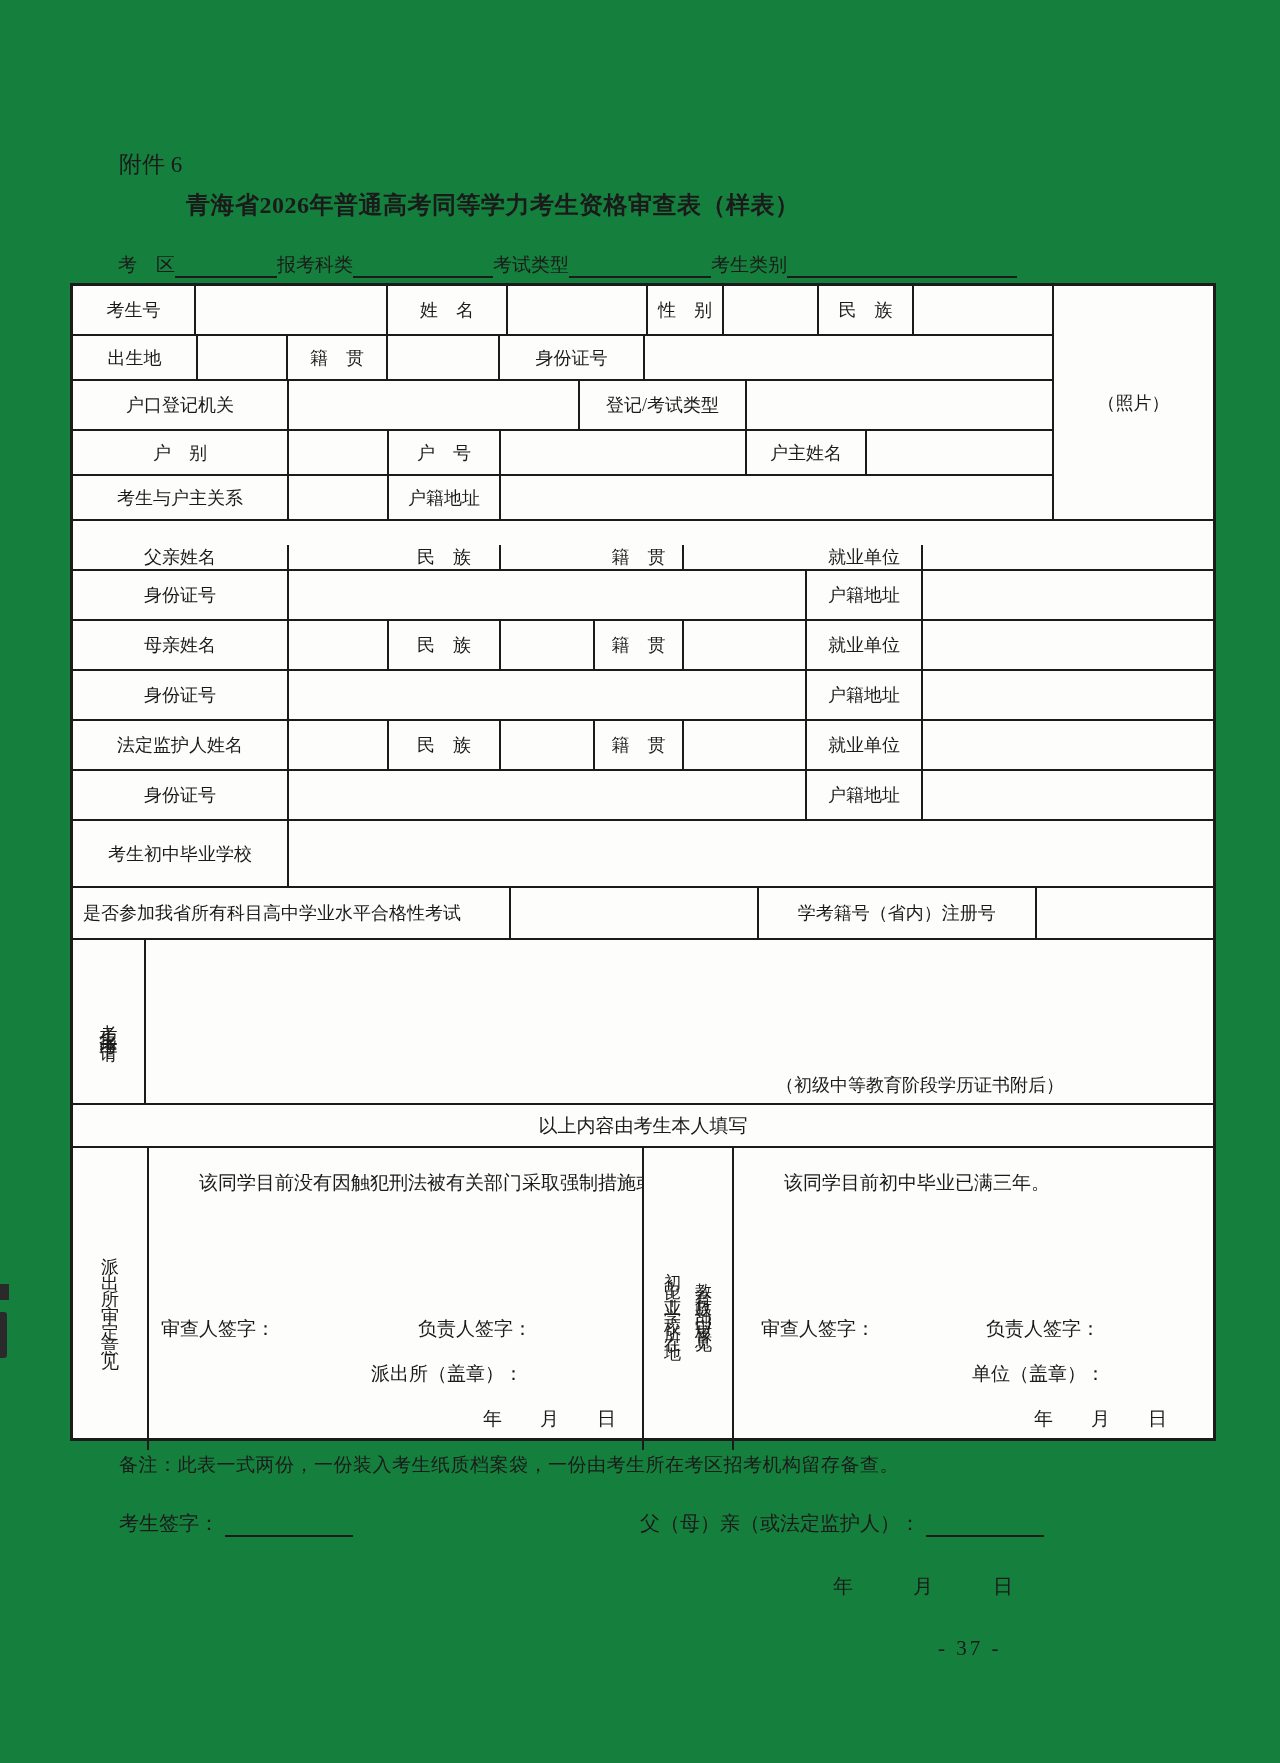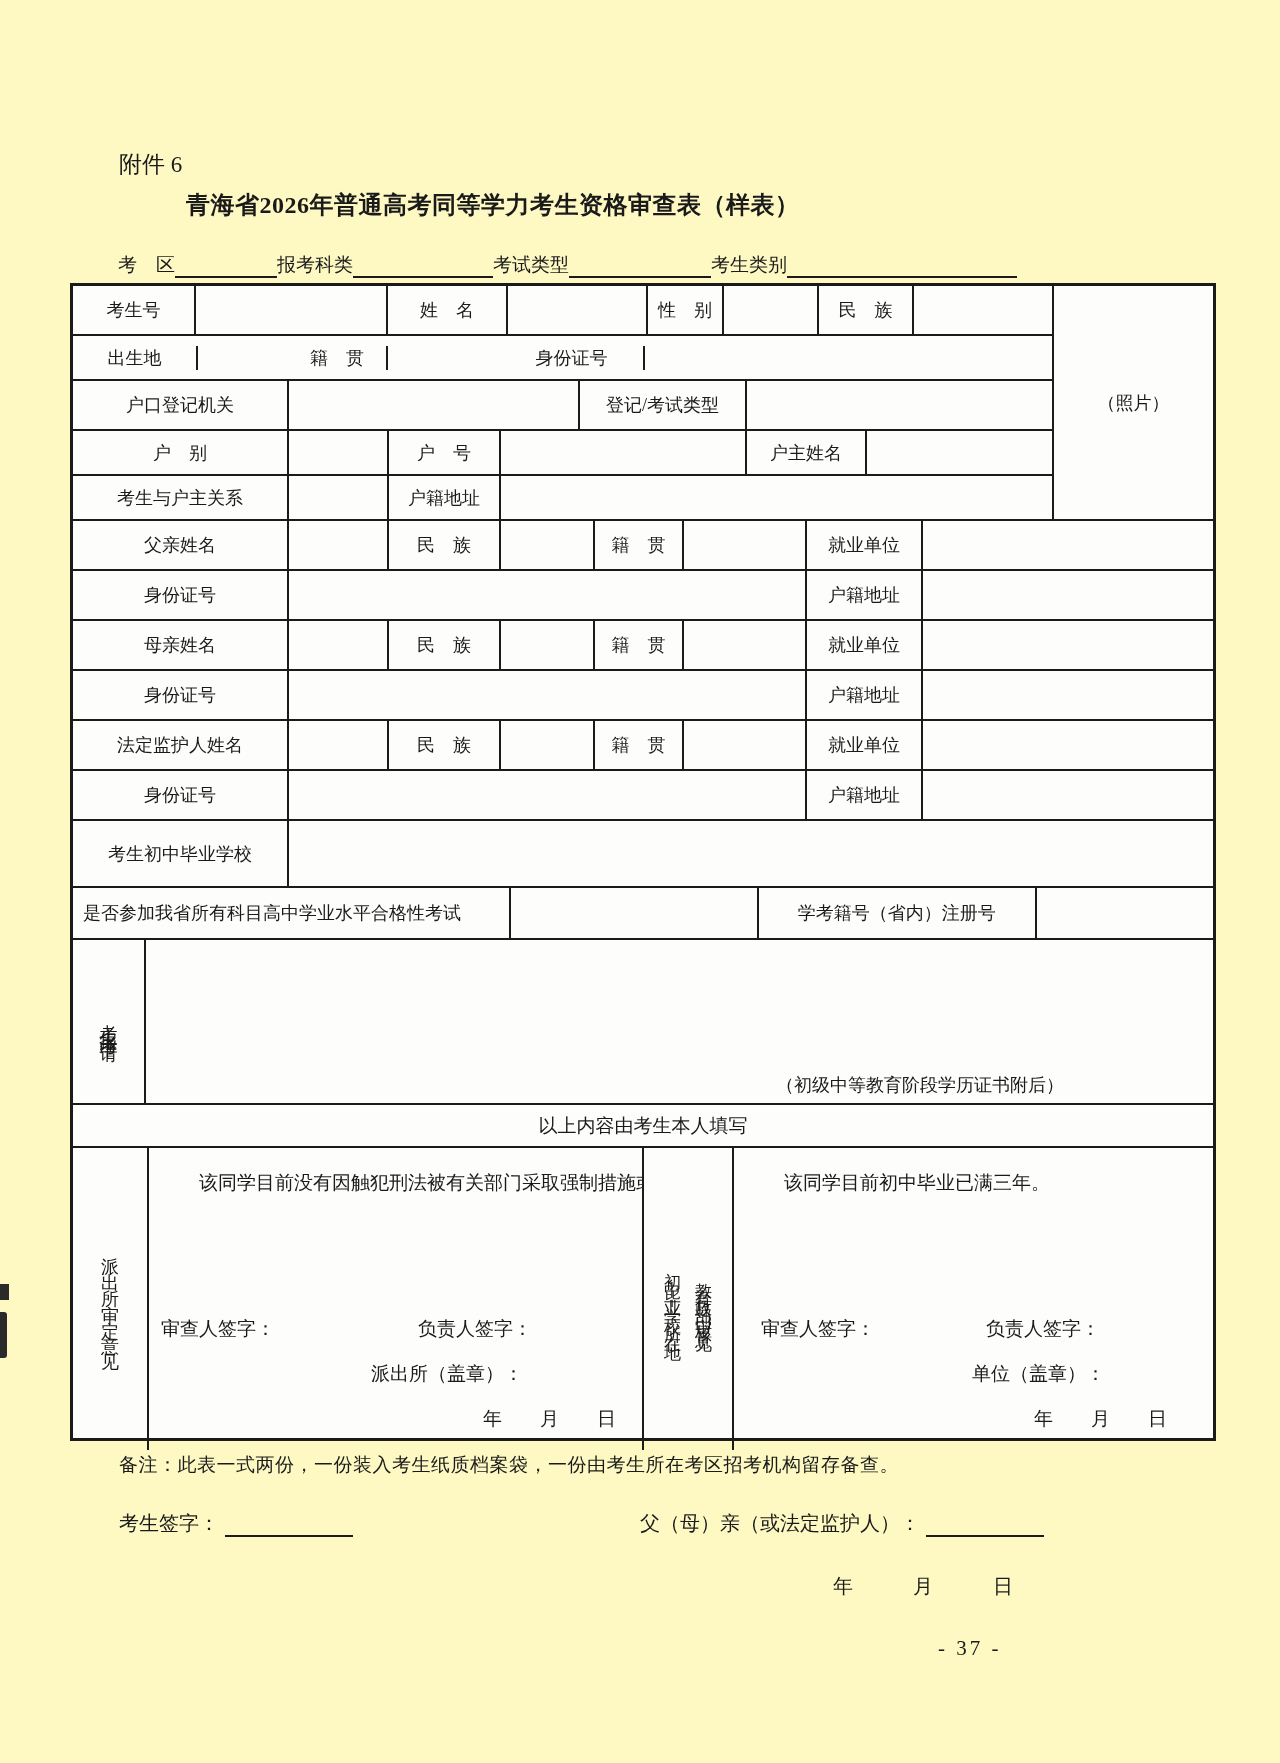--- a/index.html
+++ b/index.html
@@ -1,19 +1,19 @@
 <!DOCTYPE html>
 <html><head>
 <meta charset="utf-8">
 <style>
   * { margin:0; padding:0; box-sizing:border-box; }
   body { background:#888; font-family:"Liberation Serif", serif; }
   .page {
     position:relative; width:1280px; height:1763px;
-    background:#fef9c3; color:#1a1a1a; margin:0 auto; overflow:hidden;
+    background:#15803d; color:#1a1a1a; margin:0 auto; overflow:hidden;
   }
   .attach { position:absolute; left:119px; top:149px; font-size:23px; }
   .title  { position:absolute; left:186px; top:189px; font-size:24px; font-weight:900; letter-spacing:.5px; }
   .hline  { position:absolute; left:118px; top:252px; display:flex; align-items:flex-end; font-size:19px; white-space:nowrap; }
   .hline .uline { display:inline-block; border-bottom:2px solid #1b1b1b; height:23px; }
   .u1{width:102px}.u2{width:140px}.u3{width:142px}.u4{width:230px}
 
   .tbl {
     position:absolute; left:70px; top:283px; width:1146px; height:1158px;
     border:3px solid #1b1b1b; background:#fdfdfb;
@@ -84,21 +84,21 @@
       <div class="c" style="width:123px">考生号</div>
       <div class="c" style="width:192px"></div>
       <div class="c" style="width:120px">姓　名</div>
       <div class="c" style="width:140px"></div>
       <div class="c" style="width:76px">性　别</div>
       <div class="c" style="width:95px"></div>
       <div class="c" style="width:95px">民　族</div>
       <div class="c end" style="width:138px"></div>
     </div>
 
-    <div class="trow narrow" style="height:45px;align-items:center;">
+    <div class="trow narrow" style="height:45px;">
       <div class="c" style="width:125px">出生地</div>
       <div class="c" style="width:90px"></div>
       <div class="c" style="width:100px">籍　贯</div>
       <div class="c" style="width:112px"></div>
       <div class="c" style="width:145px">身份证号</div>
       <div class="c end" style="width:407px"></div>
     </div>
 
     <div class="trow narrow" style="height:50px;text-align:center;">
       <div class="c" style="width:216px">户口登记机关</div>
@@ -116,21 +116,21 @@
       <div class="c end" style="width:185px"></div>
     </div>
 
     <div class="trow narrow" style="height:45px;">
       <div class="c" style="width:216px">考生与户主关系</div>
       <div class="c" style="width:100px"></div>
       <div class="c" style="width:112px">户籍地址</div>
       <div class="c end" style="width:551px"></div>
     </div>
 
-    <div class="trow" style="height:50px;">
+    <div class="trow" style="height:50px;align-items:flex-end;">
       <div class="c" style="width:216px">父亲姓名</div>
       <div class="c" style="width:100px"></div>
       <div class="c" style="width:112px">民　族</div>
       <div class="c" style="width:94px"></div>
       <div class="c" style="width:89px">籍　贯</div>
       <div class="c" style="width:123px"></div>
       <div class="c" style="width:116px">就业单位</div>
       <div class="c end" style="width:290px"></div>
     </div>
 

